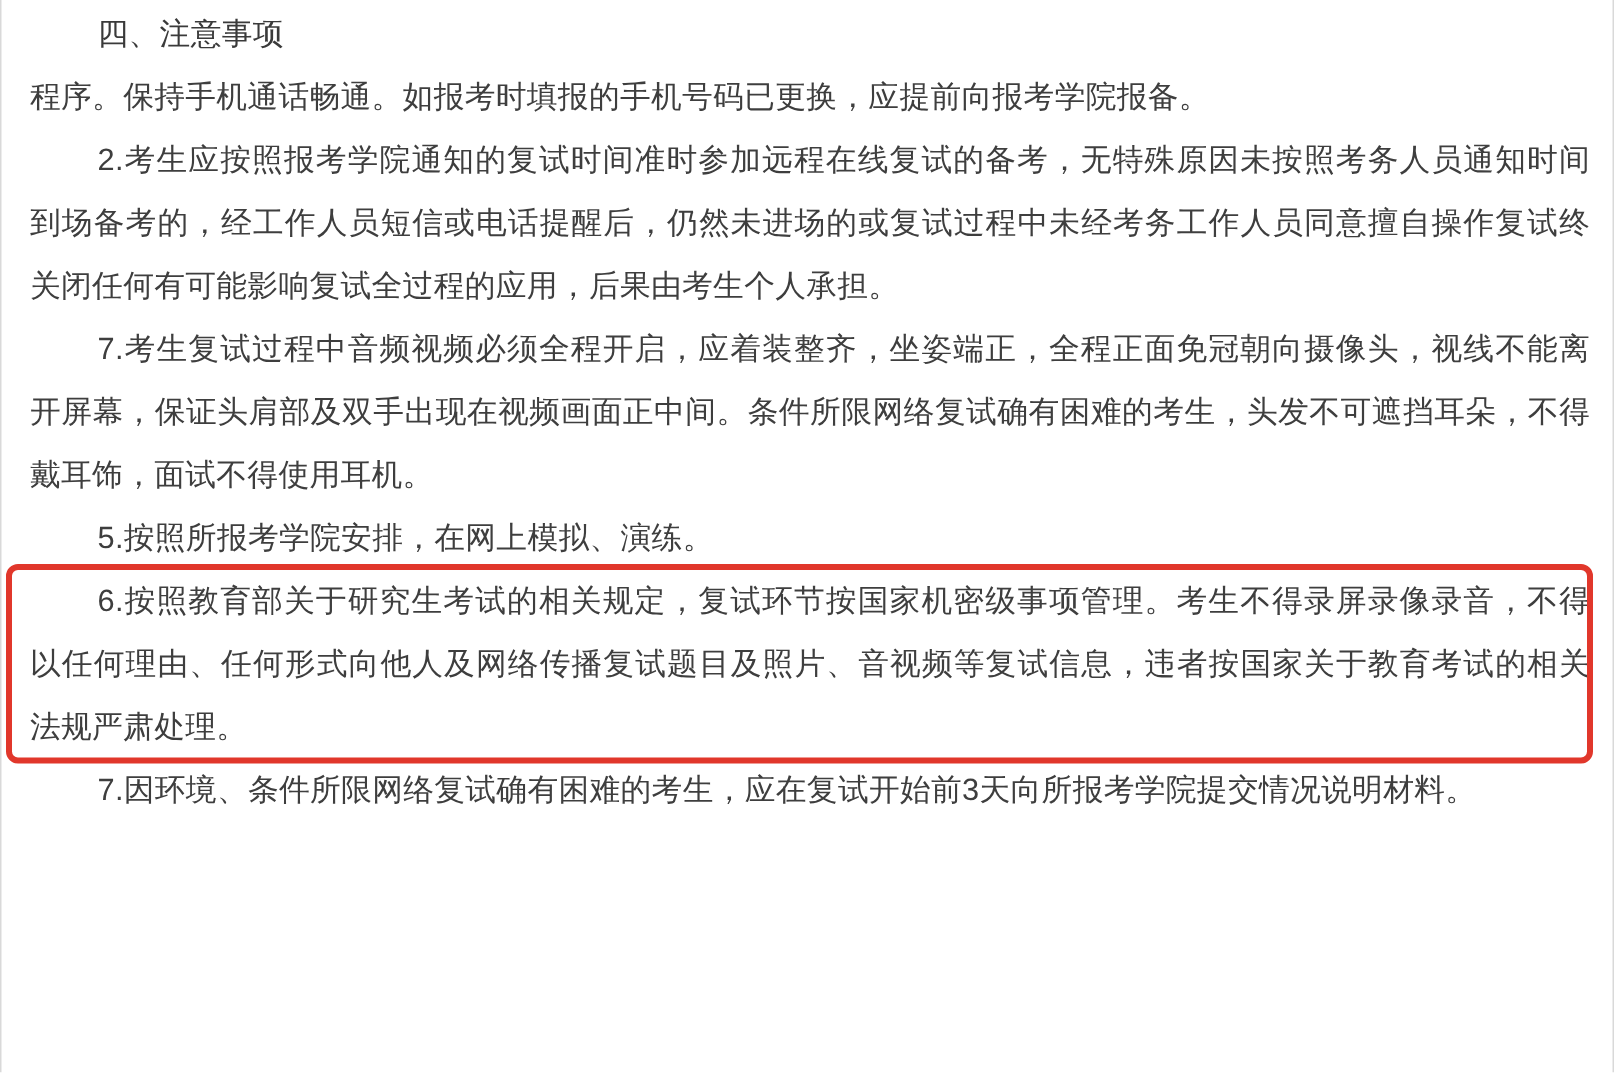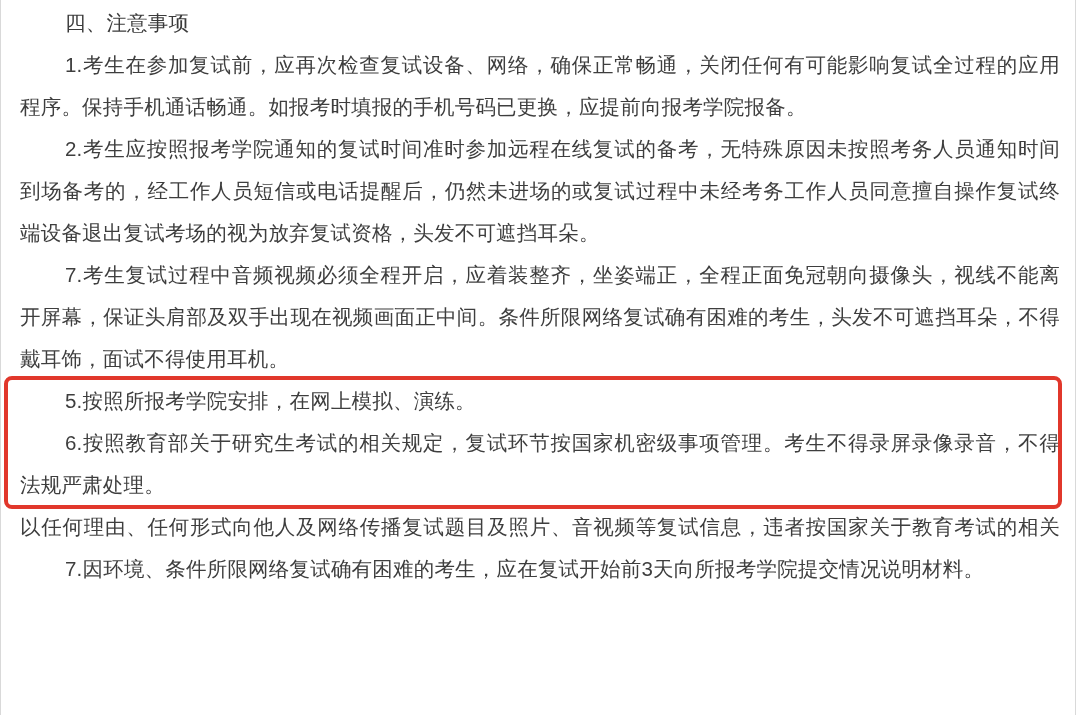--- a/index.html
+++ b/index.html
@@ -63,45 +63,44 @@
 <div class="page">
 
   <div class="edge-line left"></div>
   <div class="edge-line right"></div>
 
   <div class="content" style="color: rgb(62, 62, 62);">
 
     <div class="line indent no-stretch section-title">四、注意事项</div>
 
     <div class="para">
-      <div class="line indent">1.考生在参加复试前，应再次检查复试设备、网络，确保正常畅通，关闭任何有可能影响复试全过程的应用</div>
       <div class="line no-stretch">程序。保持手机通话畅通。如报考时填报的手机号码已更换，应提前向报考学院报备。</div>
     </div>
 
     <div class="para">
       <div class="line indent">2.考生应按照报考学院通知的复试时间准时参加远程在线复试的备考，无特殊原因未按照考务人员通知时间</div>
       <div class="line">到场备考的，经工作人员短信或电话提醒后，仍然未进场的或复试过程中未经考务工作人员同意擅自操作复试终</div>
-      <div class="line no-stretch">端设备退出复试考场的视为放弃复试资格，头发不可遮挡耳朵。</div>
+      <div class="line no-stretch">关闭任何有可能影响复试全过程的应用，后果由考生个人承担。</div>
     </div>
 
     <div class="para">
       <div class="line indent">7.考生复试过程中音频视频必须全程开启，应着装整齐，坐姿端正，全程正面免冠朝向摄像头，视线不能离</div>
       <div class="line">开屏幕，保证头肩部及双手出现在视频画面正中间。条件所限网络复试确有困难的考生，头发不可遮挡耳朵，不得</div>
       <div class="line no-stretch">戴耳饰，面试不得使用耳机。</div>
     </div>
 
 
     <div class="para">
       <div class="line indent no-stretch">5.按照所报考学院安排，在网上模拟、演练。</div>
     </div>
 
     <div class="para">
       <div class="line indent">6.按照教育部关于研究生考试的相关规定，复试环节按国家机密级事项管理。考生不得录屏录像录音，不得</div>
+      <div class="line">以任何理由、任何形式向他人及网络传播复试题目及照片、音视频等复试信息，违者按国家关于教育考试的相关</div>
       <div class="line no-stretch">法规严肃处理。</div>
-      <div class="line">以任何理由、任何形式向他人及网络传播复试题目及照片、音视频等复试信息，违者按国家关于教育考试的相关</div>
     </div>
 
     <div class="para">
       <div class="line indent no-stretch">7.因环境、条件所限网络复试确有困难的考生，应在复试开始前3天向所报考学院提交情况说明材料。</div>
     </div>
 
   </div>
 
   <div class="highlight-box" style="border-color: rgb(225, 55, 43);"></div>
 

